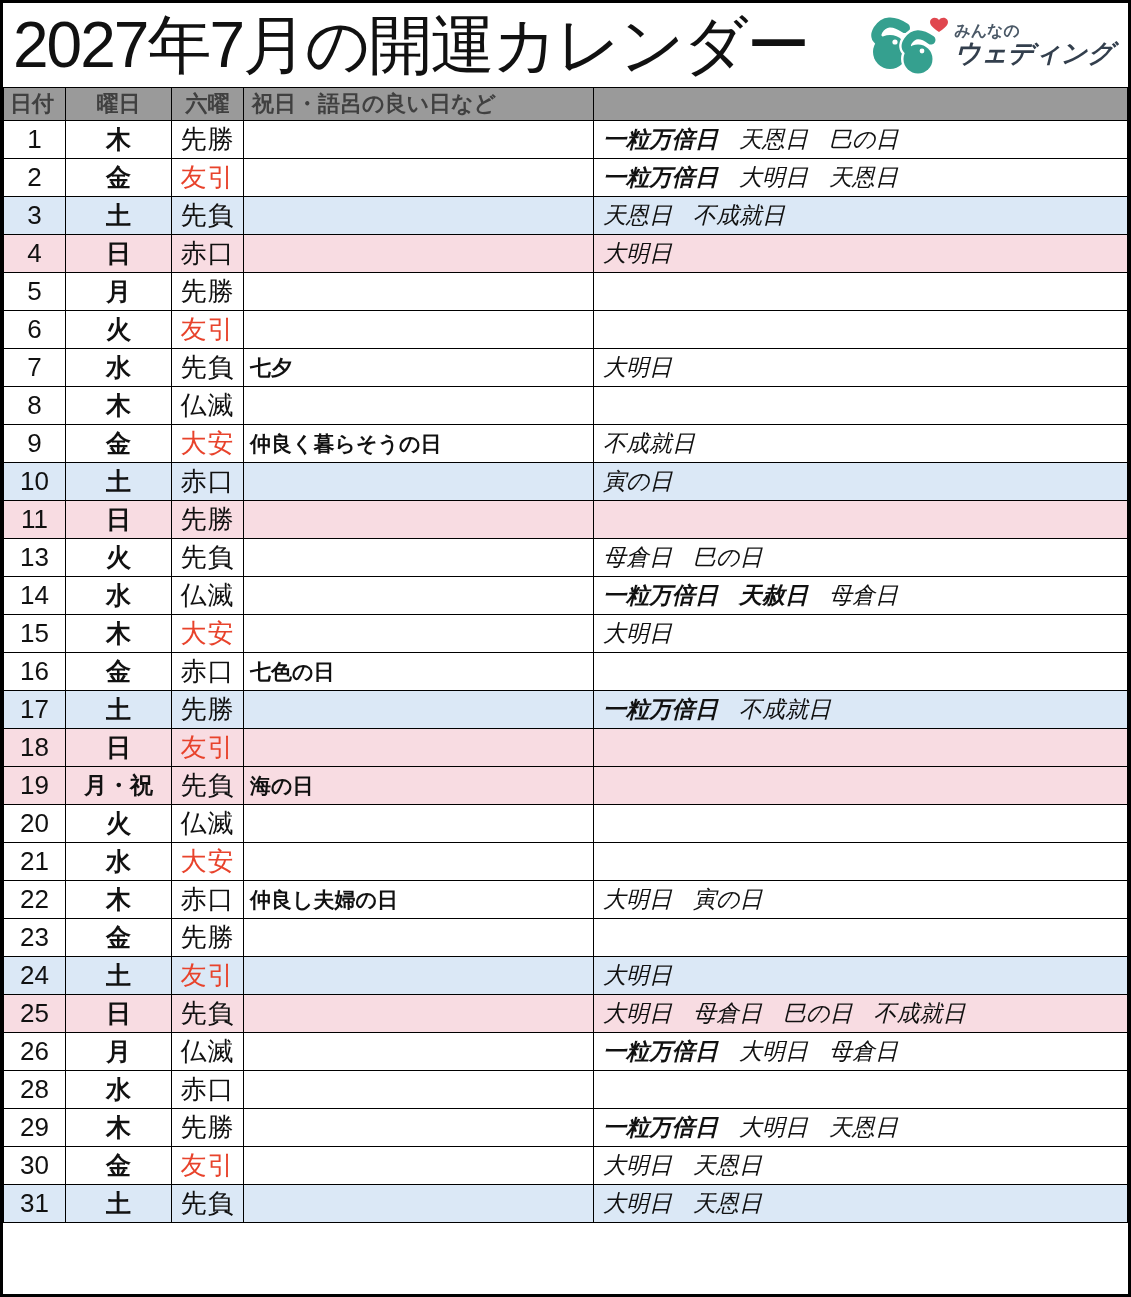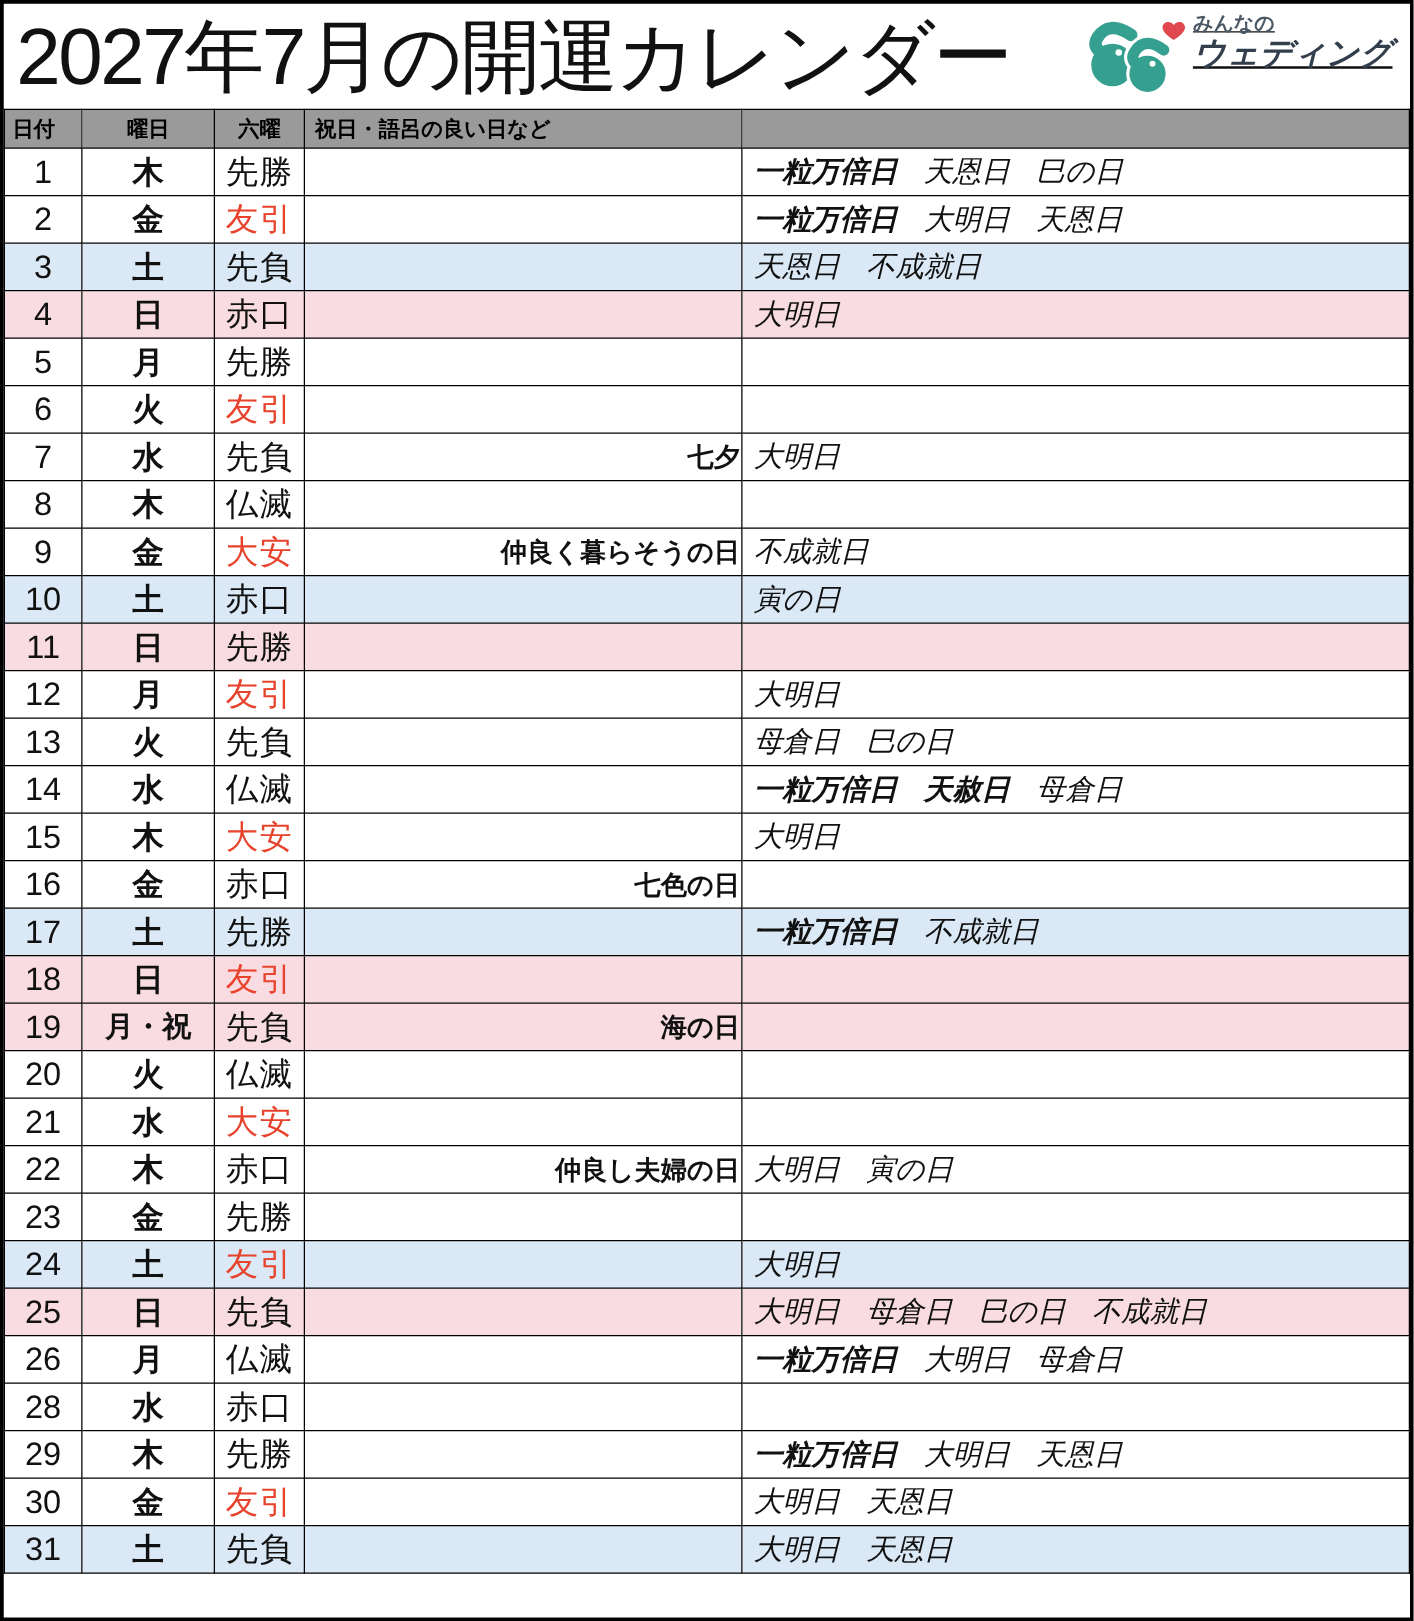--- a/index.html
+++ b/index.html
@@ -4,40 +4,40 @@
 <style>
   :root{
     --header-bg:#9a9a9a; --sat-bg:#dbe8f6; --sun-bg:#f8dce2;
     --red:#e8432c; --ink:#111; --logo-teal:#35a08f; --logo-navy:#333f4d; --heart:#e0474f;
   }
   *{box-sizing:border-box;}
   body{margin:0;background:#fff;font-family:"Liberation Sans","DejaVu Sans",sans-serif;color:#111;}
   .sheet{width:1131px;min-height:1297px;border:3px solid #000;}
   .title-row{display:flex;justify-content:space-between;align-items:center;height:84px;padding:0 8px 0 10px;}
   .page-title{font-size:64px;font-weight:400;letter-spacing:-2px;line-height:1;white-space:nowrap;}
-  .logo{display:flex;gap:1px;margin-right:6px;text-decoration:underline;}
+  .logo{display:flex;align-items:center;gap:1px;margin-right:6px;}
   .logo-text{display:flex;flex-direction:column;line-height:1.05;}
   .logo-top{font-size:16px;color:#4a5866;font-weight:bold;}
   .logo-bottom{font-size:26px;color:var(--logo-navy);font-weight:900;font-style:italic;letter-spacing:0px;}
   table{width:100%;border-collapse:collapse;table-layout:fixed;}
   col.c-date{width:62px;} col.c-wd{width:106px;} col.c-rok{width:72px;} col.c-hol{width:350px;}
   th,td{border:1.5px solid #000;overflow:hidden;}
-  thead th{background:var(--header-bg);color:#000000;font-size:17px;font-weight:bold;height:31px;padding:1px 4px;}
+  thead th{background:var(--header-bg);color:#404040;font-size:22px;font-weight:bold;height:31px;padding:1px 4px;}
   th.h-date{text-align:left;padding-left:6px;}
   th.h-wd,th.h-rok{text-align:center;}
   th.h-hol{text-align:left;padding-left:8px;}
   tbody td{height:37.4px;background:#fff;}
   tr.saturday td{background:var(--sat-bg);}
   tr.sunday td{background:var(--sun-bg);}
   td.date{text-align:center;font-size:26px;}
   td.weekday{text-align:center;font-size:25px;font-weight:bold;}
   td.weekday.small{font-size:23px;}
   td.rokuyo{text-align:center;font-size:26px;letter-spacing:1px;}
   td.rokuyo.red{color:var(--red);}
-  td.holiday{text-align:right;font-size:21px;font-weight:bold;padding-left:6px;}
+  td.holiday{text-align:left;font-size:21px;font-weight:bold;padding-left:6px;}
   td.lucky{text-align:left;font-size:23px;padding-left:9px;font-style:italic;}
   .lucky-item{margin-right:21px;white-space:nowrap;}
   .lucky-item.b{font-weight:bold;}
 </style>
 </head>
 <body>
 
 <div class="sheet">
   <div class="title-row">
     <div class="page-title">2027年7月の開運カレンダー</div>
@@ -152,27 +152,20 @@
           <td class="lucky"><span class="lucky-item">寅の日</span></td>
         </tr>
         <tr class="sunday">
           <td class="date">11</td>
           <td class="weekday">日</td>
           <td class="rokuyo">先勝</td>
           <td class="holiday"></td>
           <td class="lucky"></td>
         </tr>
         <tr class="white">
-          <td class="date">12</td>
-          <td class="weekday">月</td>
-          <td class="rokuyo red">友引</td>
-          <td class="holiday"></td>
-          <td class="lucky"><span class="lucky-item">大明日</span></td>
-        </tr>
-        <tr class="white">
           <td class="date">13</td>
           <td class="weekday">火</td>
           <td class="rokuyo">先負</td>
           <td class="holiday"></td>
           <td class="lucky"><span class="lucky-item">母倉日</span><span class="lucky-item">巳の日</span></td>
         </tr>
         <tr class="white">
           <td class="date">14</td>
           <td class="weekday">水</td>
           <td class="rokuyo">仏滅</td>

